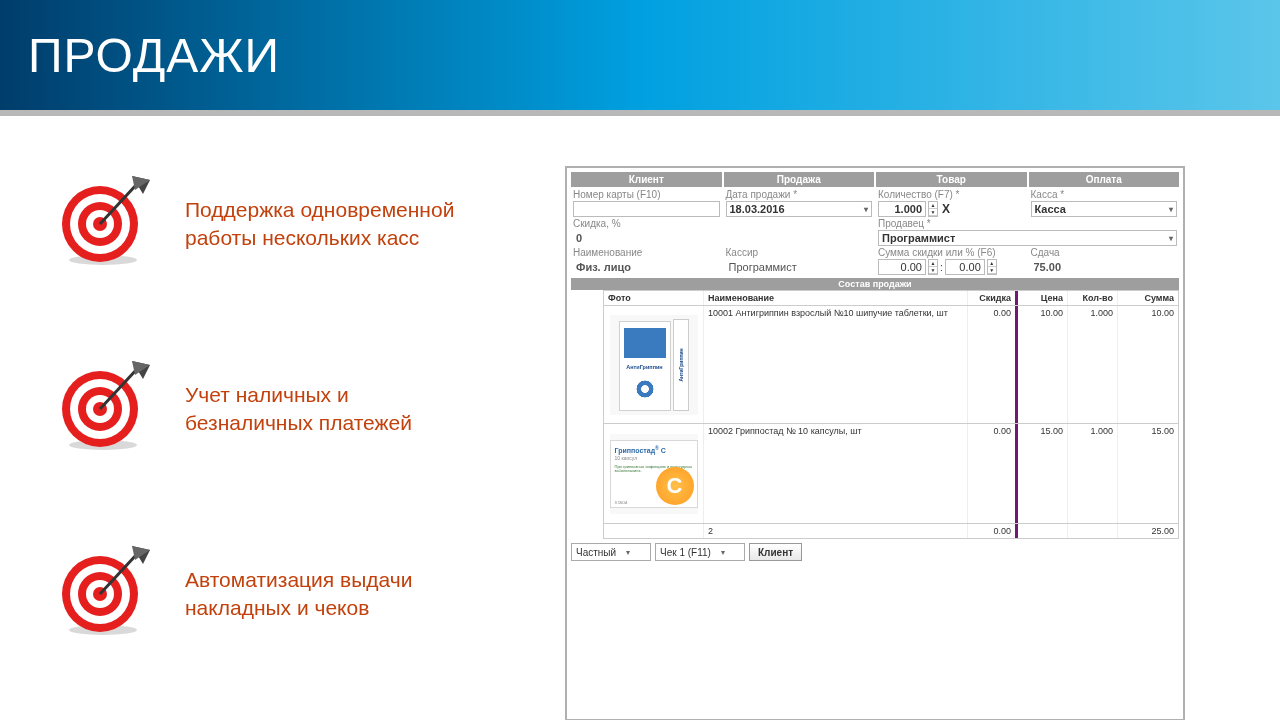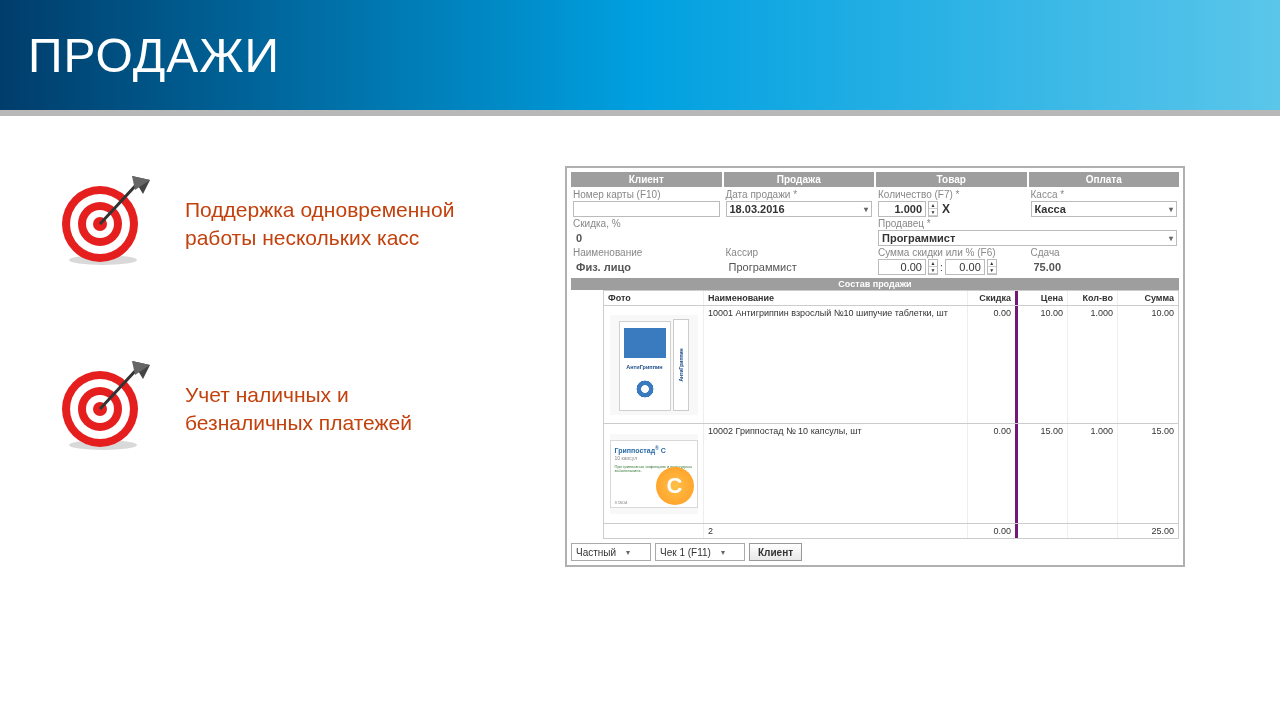--- a/index.html
+++ b/index.html
@@ -199,20 +199,36 @@
           <circle cx="45" cy="58" r="22" fill="#e51e1e"></circle>
           <circle cx="45" cy="58" r="14" fill="#fff"></circle>
           <circle cx="45" cy="58" r="7" fill="#e51e1e"></circle>
           <line x1="45" y1="58" x2="82" y2="18" stroke="#333" stroke-width="3"></line>
           <path d="M 77 10 L 95 14 L 88 28 Z" fill="#444"></path>
           <path d="M 77 10 L 80 24 L 95 14 Z" fill="#666"></path>
         </svg>
       </div>
       <div class="bullet-text">Учет наличных и безналичных платежей</div>
     </div>
+    <div class="bullet-row">
+      <div class="target-icon">
+        <svg viewBox="0 0 100 100" width="100" height="100">
+          <ellipse cx="48" cy="94" rx="34" ry="5" fill="rgba(0,0,0,0.15)"></ellipse>
+          <circle cx="45" cy="58" r="38" fill="#e51e1e"></circle>
+          <circle cx="45" cy="58" r="30" fill="#fff"></circle>
+          <circle cx="45" cy="58" r="22" fill="#e51e1e"></circle>
+          <circle cx="45" cy="58" r="14" fill="#fff"></circle>
+          <circle cx="45" cy="58" r="7" fill="#e51e1e"></circle>
+          <line x1="45" y1="58" x2="82" y2="18" stroke="#333" stroke-width="3"></line>
+          <path d="M 77 10 L 95 14 L 88 28 Z" fill="#444"></path>
+          <path d="M 77 10 L 80 24 L 95 14 Z" fill="#666"></path>
+        </svg>
+      </div>
+      <div class="bullet-text">Автоматизация выдачи накладных и чеков</div>
+    </div>
   </div>
 
   <div class="pos-window">
 
     <div class="panel-headers">
       <div class="panel-h client">Клиент</div>
       <div class="panel-h sale">Продажа</div>
       <div class="panel-h product">Товар</div>
       <div class="panel-h pay">Оплата</div>
     </div>

